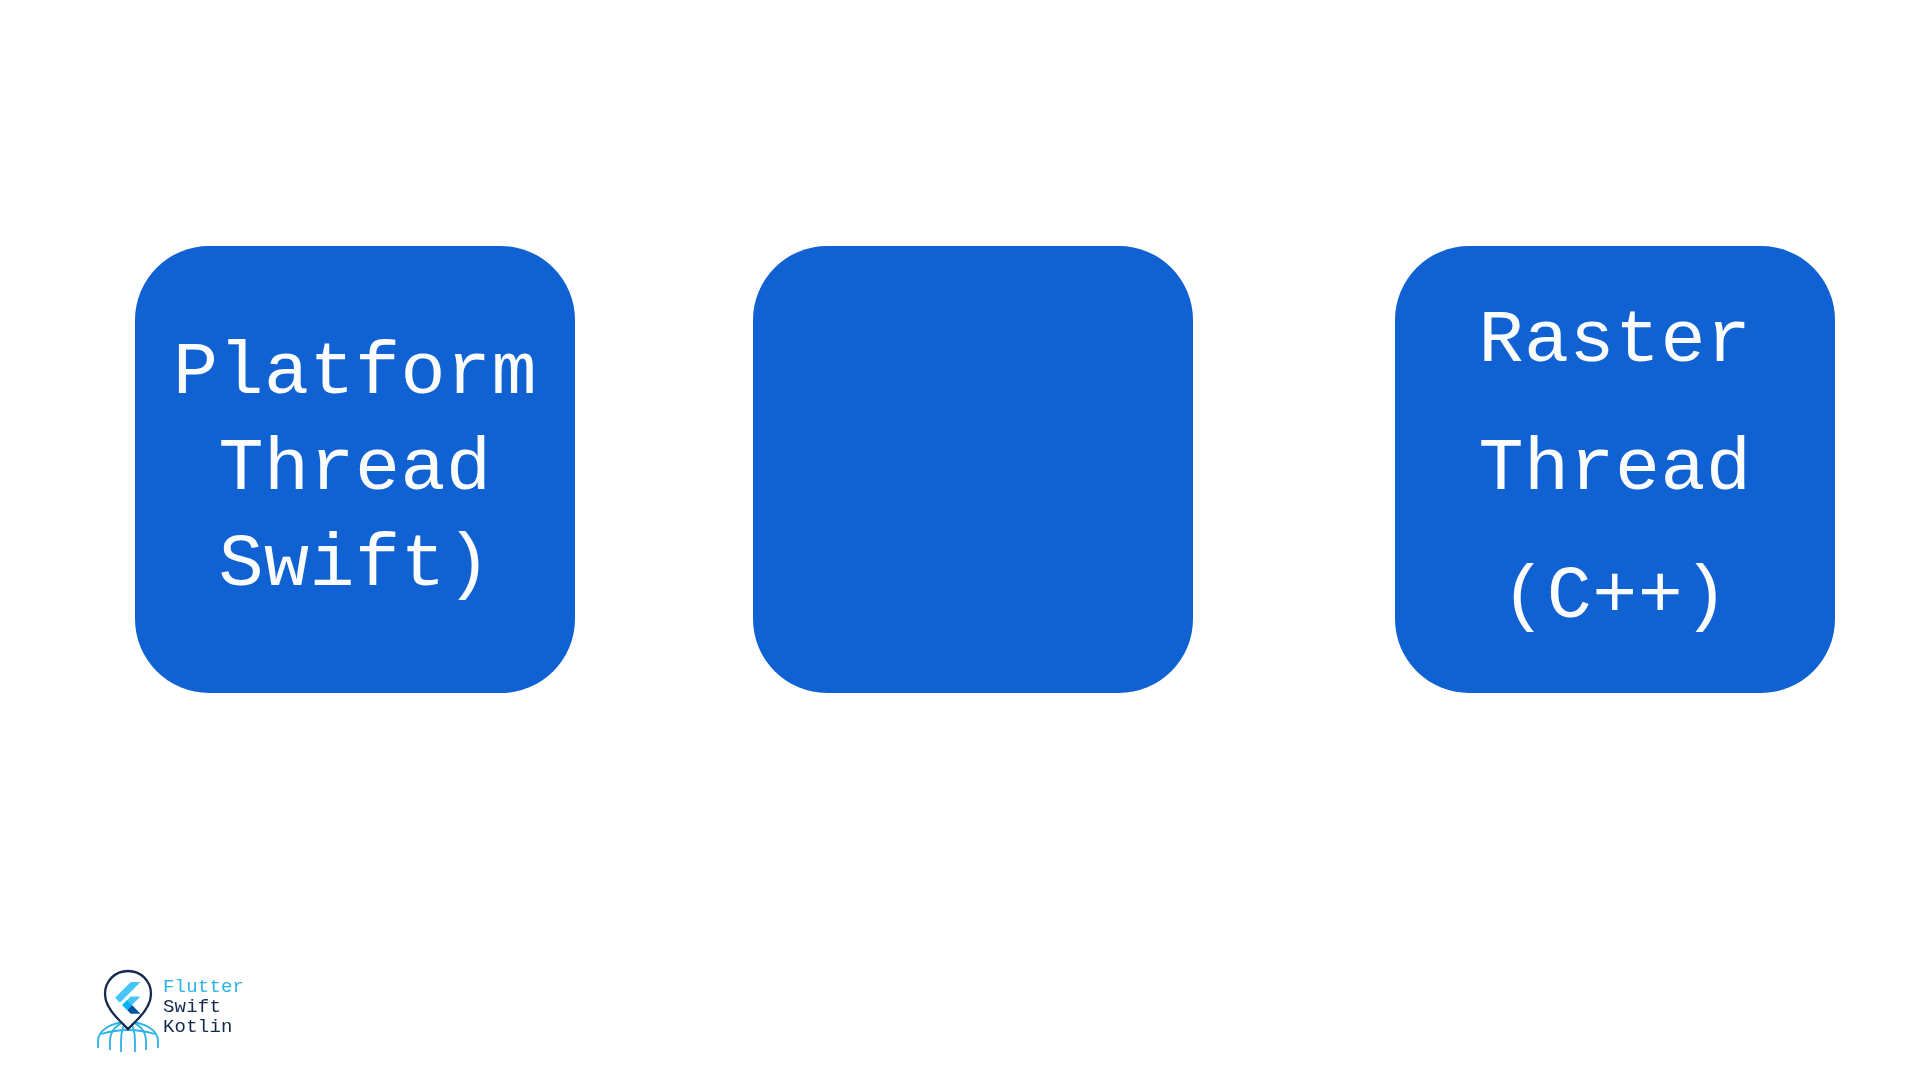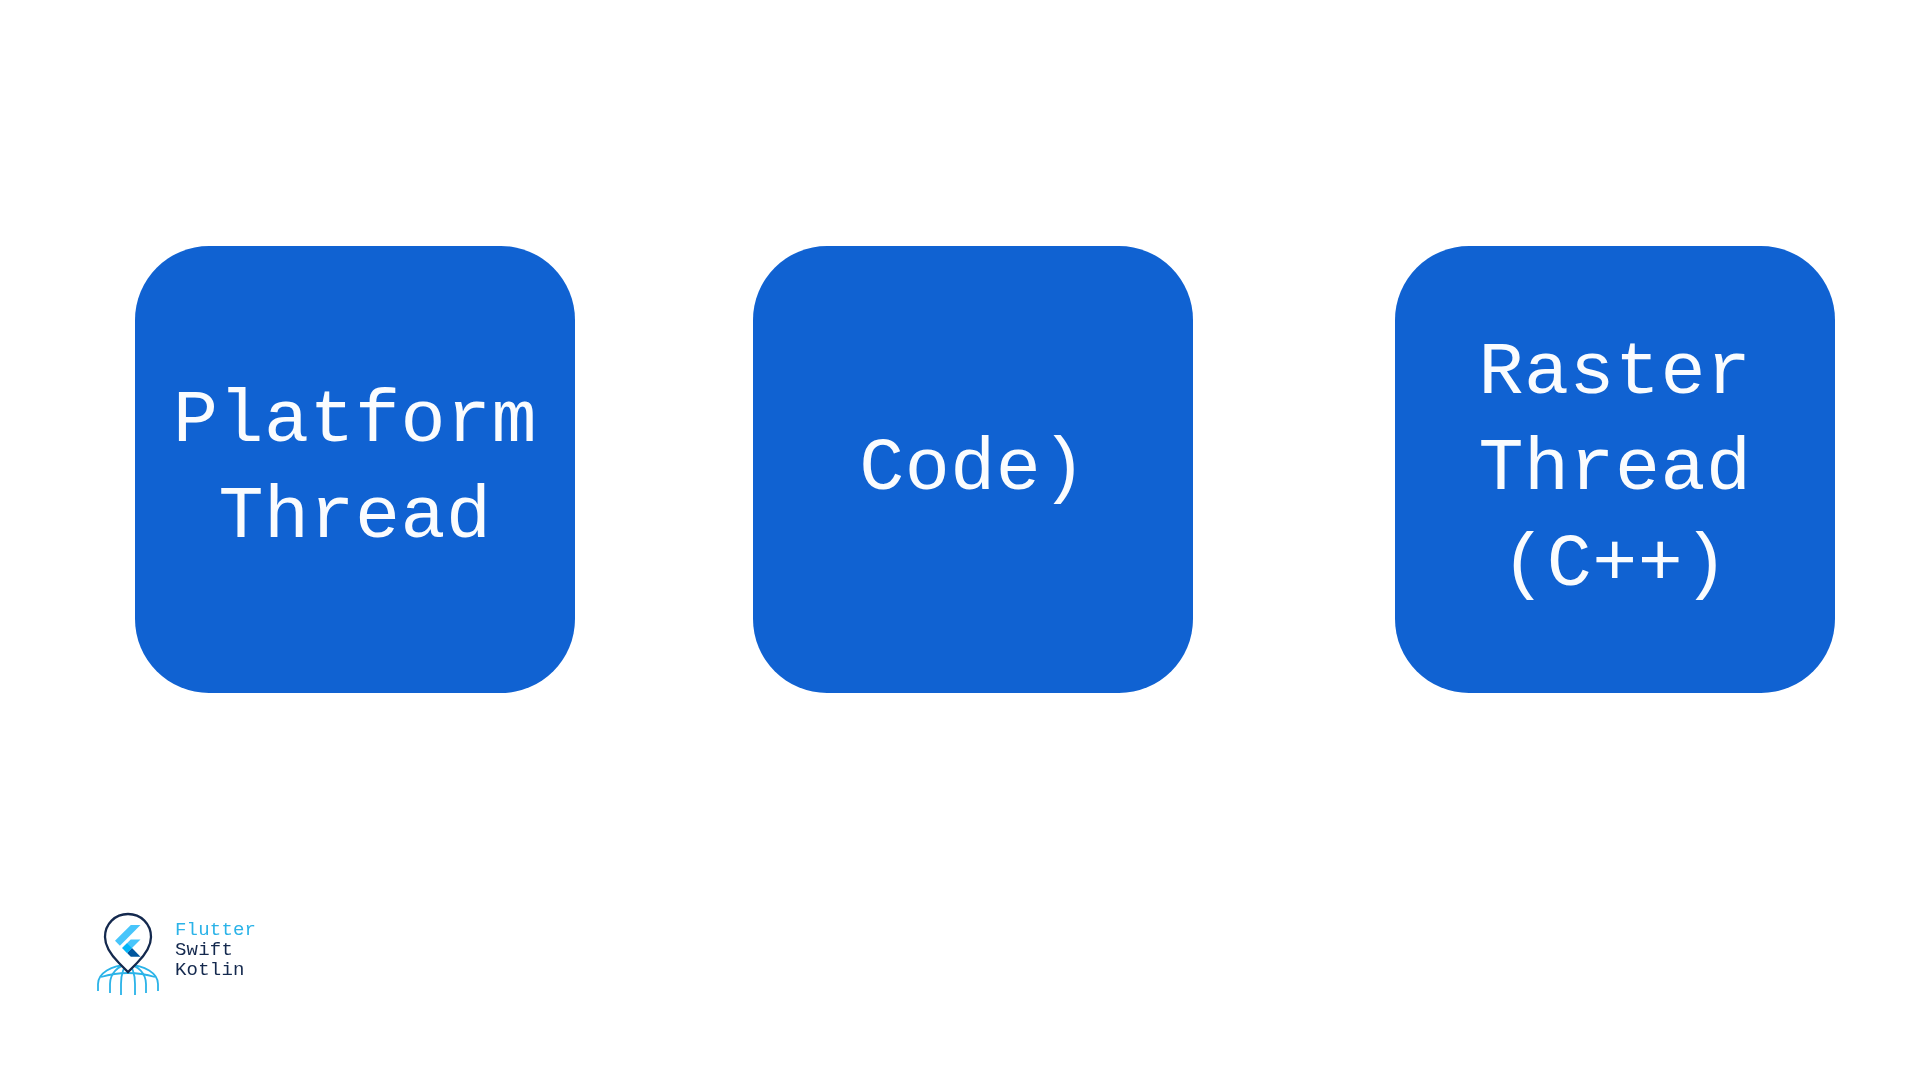--- a/index.html
+++ b/index.html
@@ -25,54 +25,54 @@
     justify-content: center;
     align-items: center;
     text-align: center;
     font-size: 75px;
     font-weight: 300;
     line-height: 96px;
     letter-spacing: 0.5px;
   }
   .thread-box.pos-0 { left: 88px; }
   .thread-box.pos-1 { left: 706px; }
-  .thread-box.pos-2 { left: 1348px; }
+  .thread-box.pos-2 { left: 1348px; gap: 32px; }
   .box-line { white-space: nowrap; }
 
   .logo {
     position: absolute;
     left: 50px;
-    top: 911px;
+    top: 968px;
     display: flex;
     align-items: flex-start;
-    gap: 16px;
+    gap: 4px;
   }
   .logo-icon { display: block; width: 62px; height: 92px; }
   .logo-text {
     margin-top: 9px;
     font-size: 19px;
     line-height: 20px;
     font-weight: 500;
     letter-spacing: 0.2px;
   }
   .logo-line--flutter { color: var(--logo-light-blue); }
   .logo-line--navy { color: var(--logo-navy); }
 </style>
 </head>
 <body>
 
 <div class="canvas">
 
   <div class="thread-box pos-0">
     <div class="box-line">Platform</div>
     <div class="box-line">Thread</div>
+    <div class="box-line">Swift)</div>
   </div>
 
   <div class="thread-box pos-1">
-    <div class="box-line">Code)</div>
   </div>
 
   <div class="thread-box pos-2">
     <div class="box-line">Raster</div>
     <div class="box-line">Thread</div>
     <div class="box-line">(C++)</div>
   </div>
 
   <div class="logo">
     <svg class="logo-icon" viewBox="0 0 62 92" aria-hidden="true">

